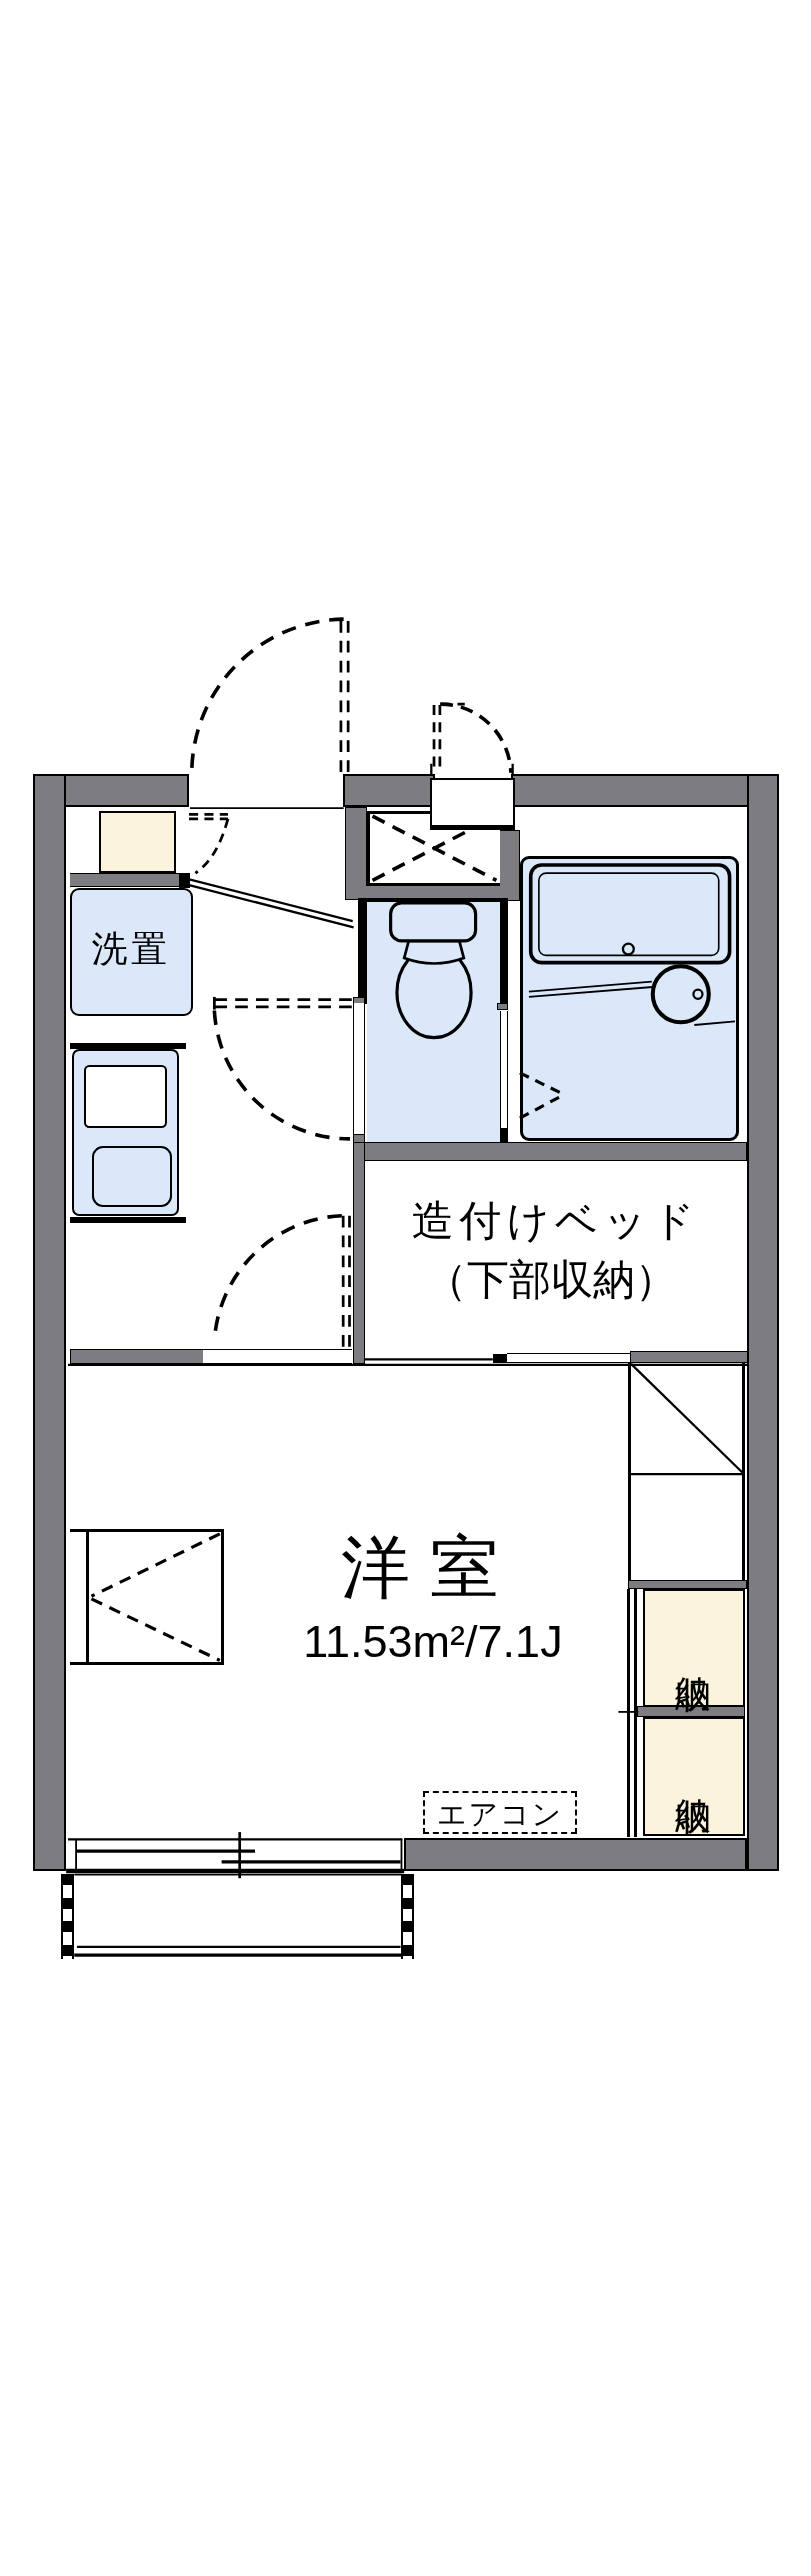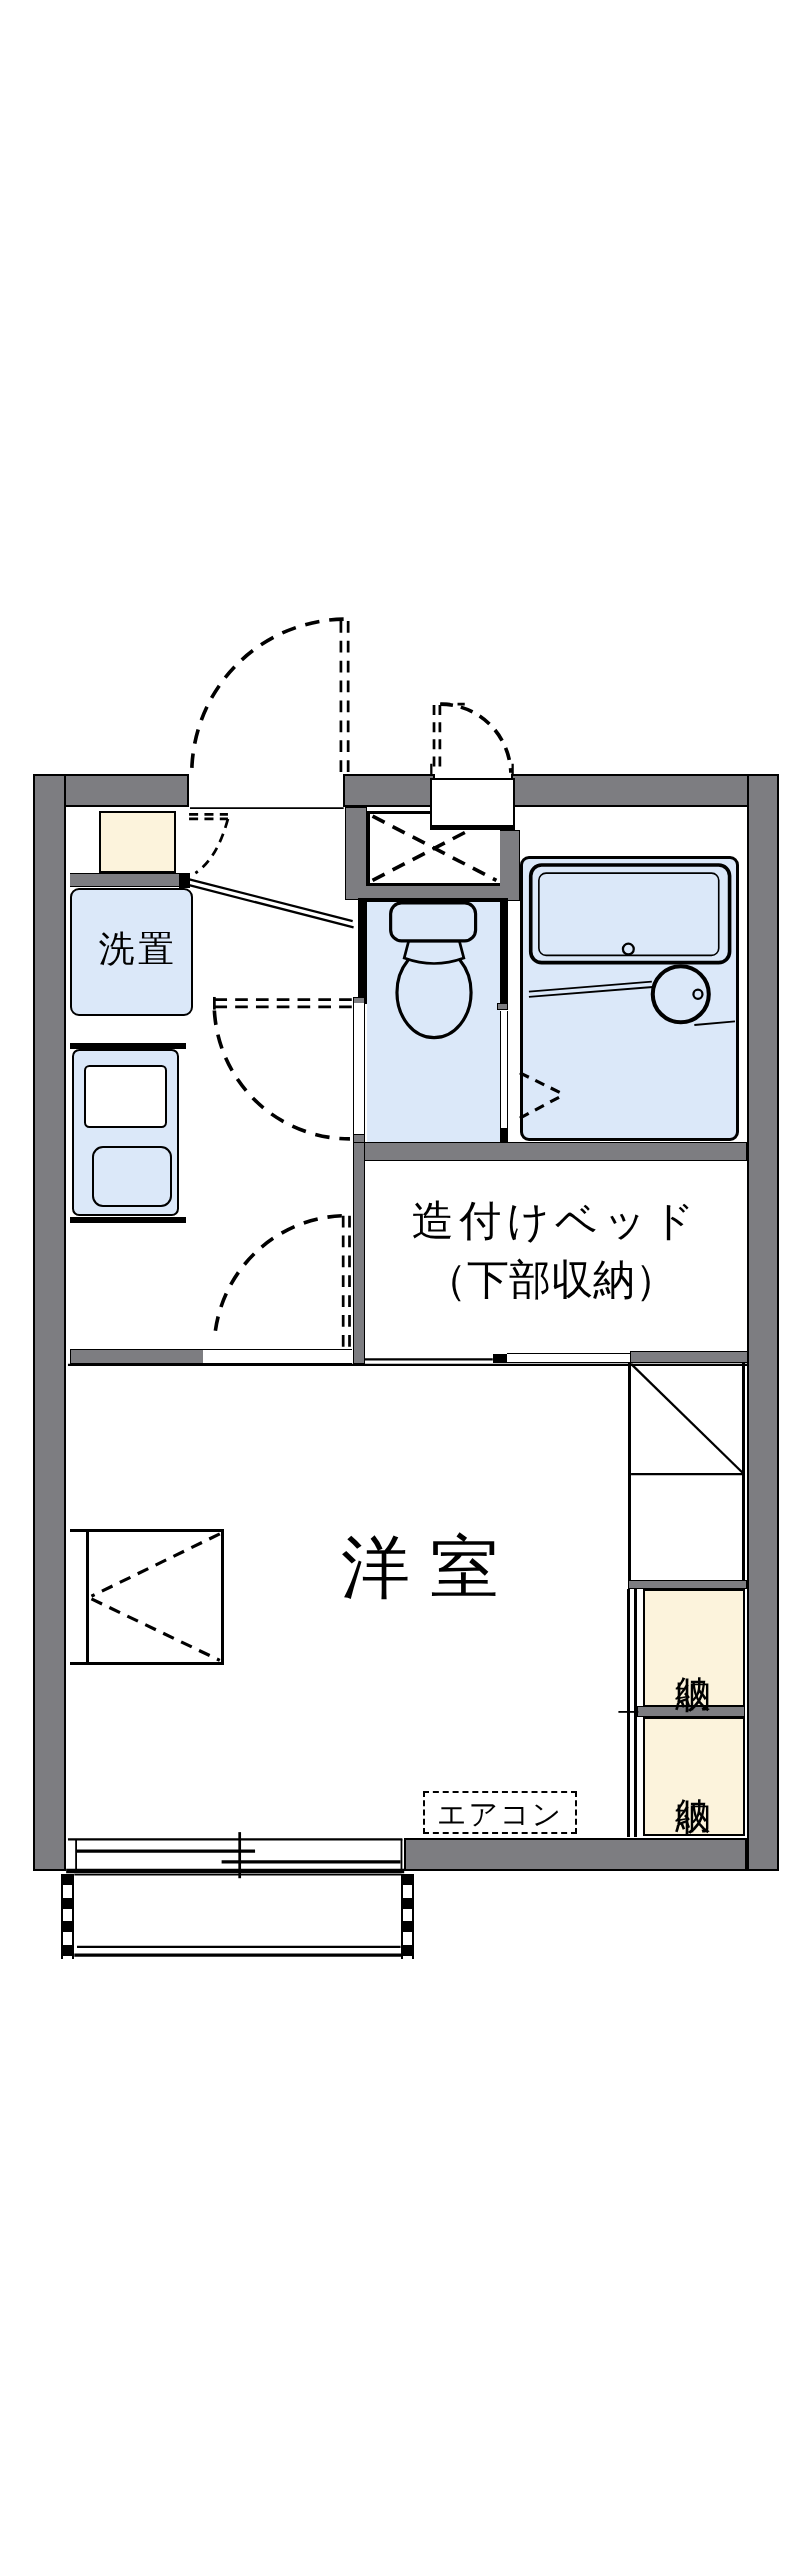--- a/index.html
+++ b/index.html
@@ -186,23 +186,24 @@
 
       <g>
         <path d="M 82 2074 H 444" stroke-width="2"></path>
         <path d="M 85 2154 H 443" stroke-width="2.5"></path>
         <path d="M 82 2163 H 444" stroke-width="3.5"></path>
       </g>
     </g>
   </svg>
 
   <div class="lbl-layer abs" style="left:0;top:0;width:812px;height:2576px;">
-    <div class="lbl" style="left:131px;top:949px;font-size:36px;letter-spacing:3.6px;margin-left:7px;">洗置</div>
+    <div class="lbl" style="left:131px;top:949px;font-size:36px;letter-spacing:3.6px;">洗置</div>
     <div class="lbl" style="left:556px;top:1221px;font-size:42px;letter-spacing:5.4px;">造付けベッド</div>
     <div class="lbl" style="left:430px;top:1567px;font-size:69px;letter-spacing:20px;">洋室</div>
     <div class="lbl" style="left:551px;top:1280px;font-size:42px;">（下部収納）</div>
+    <div class="lbl" style="left:433px;top:1641px;font-size:45px;">11.53m²/7.1J</div>
     <div class="lbl" style="left:500px;top:1814px;font-size:29px;letter-spacing:1.8px;">エアコン</div>
     <div class="lbl vert" style="left:693px;top:1648px;font-size:36px;">収納</div>
     <div class="lbl vert" style="left:693px;top:1770px;font-size:36px;">収納</div>
   </div>
 
 </div>
 
 
 </body></html>

